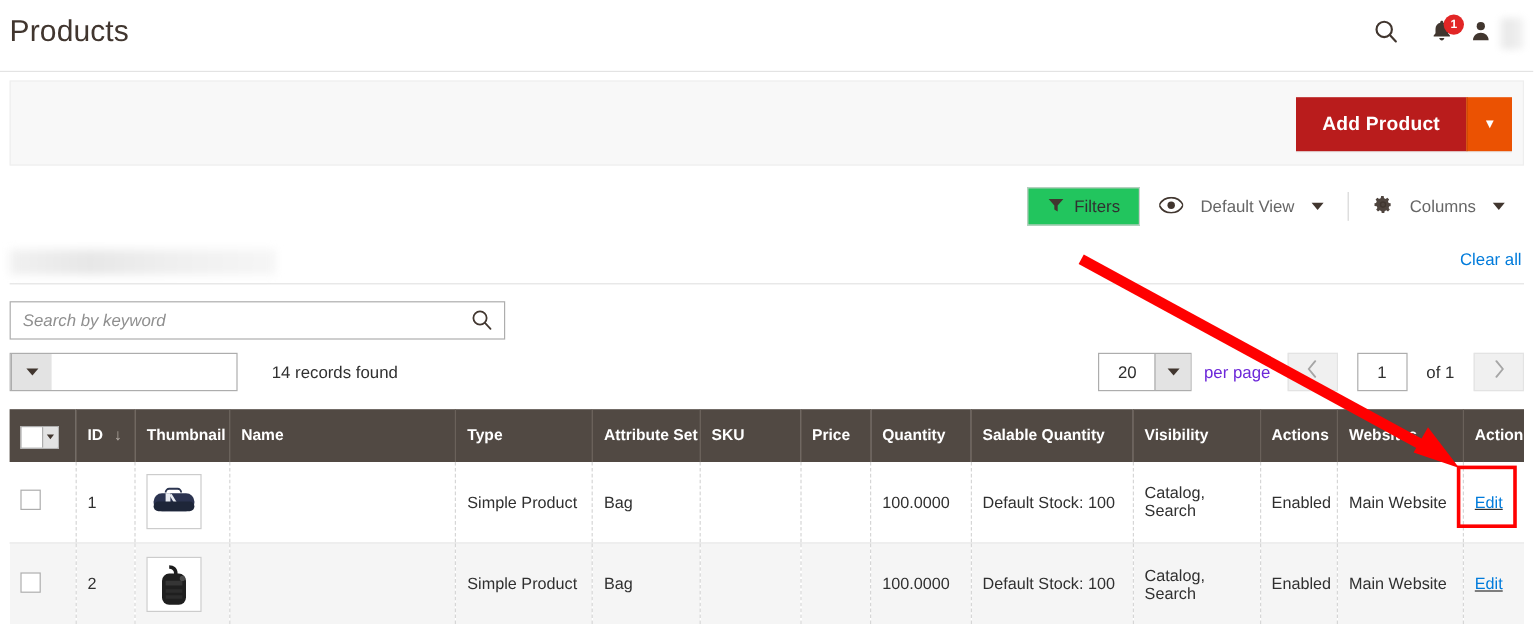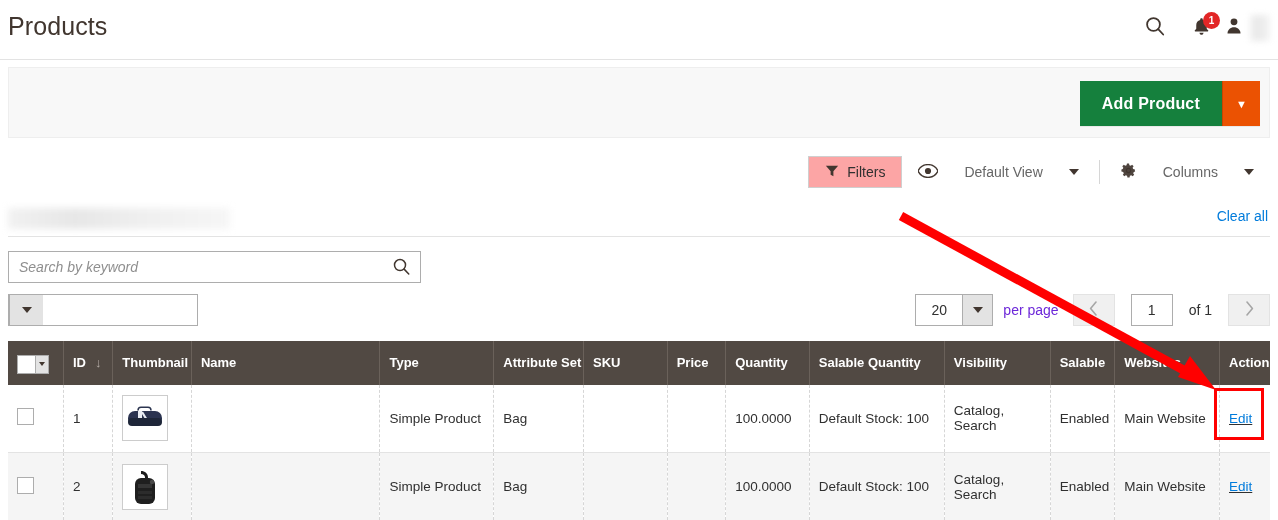--- a/index.html
+++ b/index.html
@@ -70,21 +70,21 @@
     border: 1px solid #eeeeee;
   }
   .add-product-split {
     position: absolute;
     right: 9px; top: 13px;
     display: flex;
     height: 45px;
     box-shadow: 0 1px 0 rgba(0,0,0,0.06);
   }
   .add-product-btn {
-    background: #15803d;
+    background: #b91c1c;
     color: #ffffff;
     font-size: 16px;
     font-weight: bold;
     border: none;
     padding: 0 22px;
     cursor: pointer;
     font-family: "Liberation Sans", sans-serif;
     letter-spacing: 0.2px;
     text-align: center;
   }
@@ -107,28 +107,28 @@
   }
   .toolbar-right {
     position: absolute;
     right: 0; top: 0;
     display: flex; align-items: center; height: 34px;
   }
   .filters-btn {
     display: flex; align-items: center; gap: 8px;
     height: 32px;
     padding: 0 16px;
-    background: #fca5a5;
+    background: #22c55e;
     border: 1px solid #cfcfcf;
     color: #303030;
     font-size: 14px;
     cursor: pointer;
   }
   .view-control, .columns-control {
-    display: flex; align-items: center; gap: 26px;
+    display: flex; align-items: center; gap: 14px;
     padding: 0 16px;
     height: 32px;
     font-size: 14px;
     color: #666666;
     cursor: pointer;
   }
   .ctrl-sep { width: 1px; height: 24px; background: #d6d6d6; margin: 0 4px; }
   .caret-down {
     width: 0; height: 0;
     border-left: 5px solid transparent;
@@ -443,20 +443,21 @@
       </button>
     </div>
   </div>
 
   <div class="actions-row">
     <div class="actions-select">
       <span class="arrowbox">
         <span class="caret-down"></span>
       </span>
     </div>
+    <span class="records-found">14 records found</span>
 
     <div class="pager">
       <div class="perpage-select">
         <span class="val">20</span>
         <span class="arrowbox">
           <span class="caret-down"></span>
         </span>
       </div>
       <span class="perpage-label">per page</span>
       <div class="pg-arrow">
@@ -511,21 +512,21 @@
           </th>
           <th>Thumbnail</th>
           <th>Name</th>
           <th>Type</th>
           <th>Attribute Set</th>
           <th>SKU</th>
           <th>Price</th>
           <th>Quantity</th>
           <th>Salable Quantity</th>
           <th>Visibility</th>
-          <th>Salable</th>
+          <th>Actions</th>
           <th>Websites</th>
           <th>Action</th>
         </tr>
       </thead>
       <tbody>
         <tr>
           <td>
             <span class="row-checkbox"></span>
           </td>
           <td class="cell-id">1</td>

